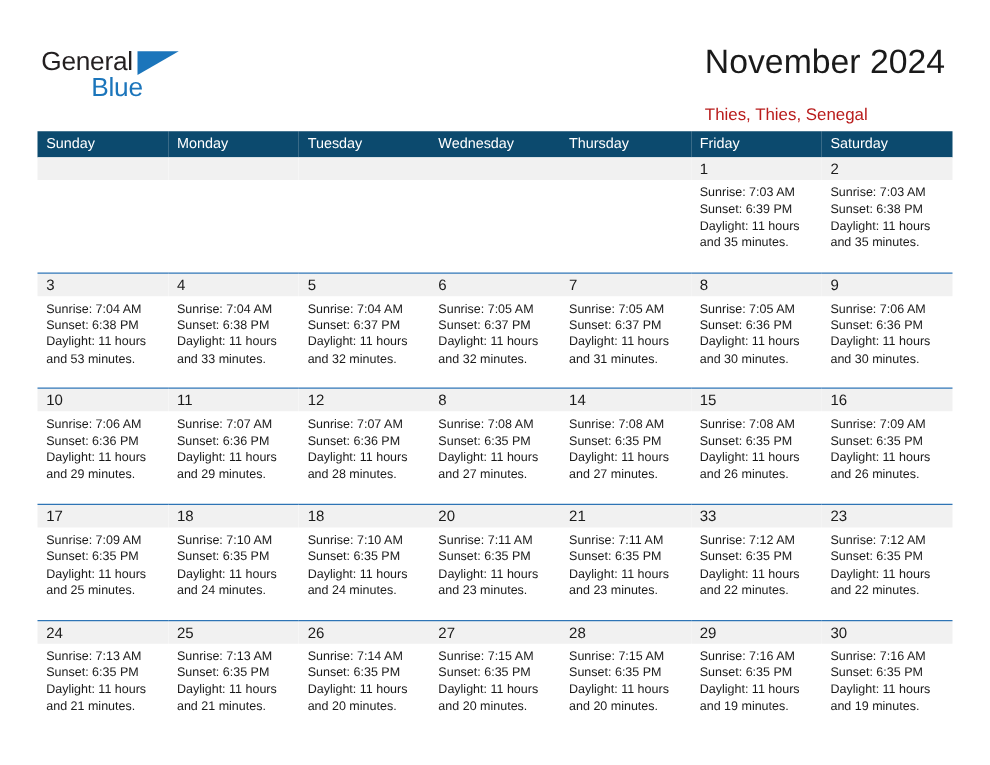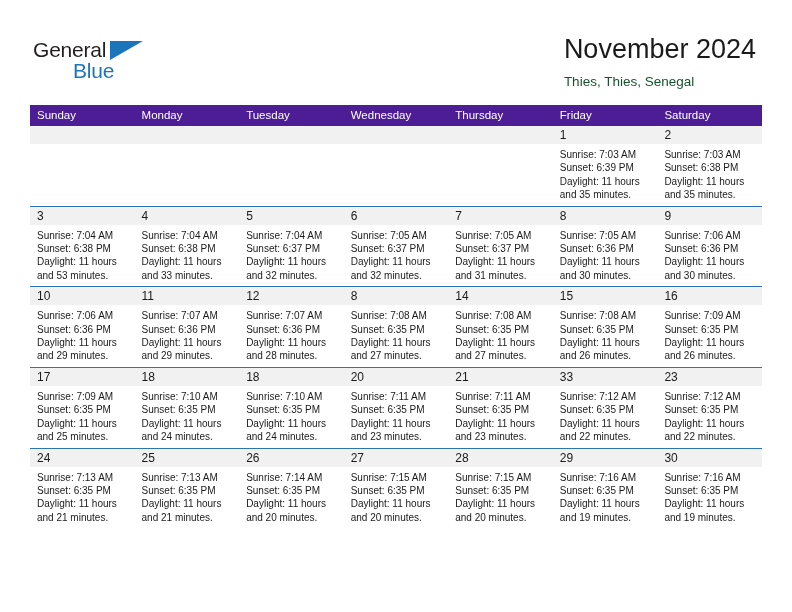--- a/index.html
+++ b/index.html
@@ -70,38 +70,38 @@
     top: 32px;
   }
   .cal-title {
     font-size: 27px;
     font-weight: normal;
     color: #1a1a1a;
     line-height: 34px;
     white-space: nowrap;
   }
   .cal-subtitle {
-    margin-top: 7px;
+    margin-top: 17px;
     font-size: 13.5px;
-    color: #14532d;
+    color: #b91c1c;
     line-height: 17px;
     white-space: nowrap;
   }
 
   
   .calendar {
     position: absolute;
     left: 30px;
     top: 105px;
     width: 732px;
     border-collapse: collapse;
     table-layout: fixed;
   }
   .calendar th {
-    background: #4c1d95;
+    background: #0c4a6e;
     color: #ffffff;
     font-size: 11.5px;
     font-weight: normal;
     text-align: left;
     padding: 4px 0 5px 7px;
     height: 11px;
     vertical-align: middle;
     border: none;
   }
   .calendar td {
@@ -122,21 +122,21 @@
     height: 16px;
     line-height: 16px;
     padding: 1px 0 1px 7px;
     font-size: 12px;
     color: #1a1a1a;
   }
   .daynum.empty {
     color: transparent;
   }
   .detail {
-    padding: 4px 5px 4px 7px;
+    padding: 4px 5px 16px 7px;
     font-size: 10px;
     line-height: 13.4px;
     color: #1a1a1a;
   }
   .detail div {
     white-space: nowrap;
   }
 </style>
 </head>
 <body>

